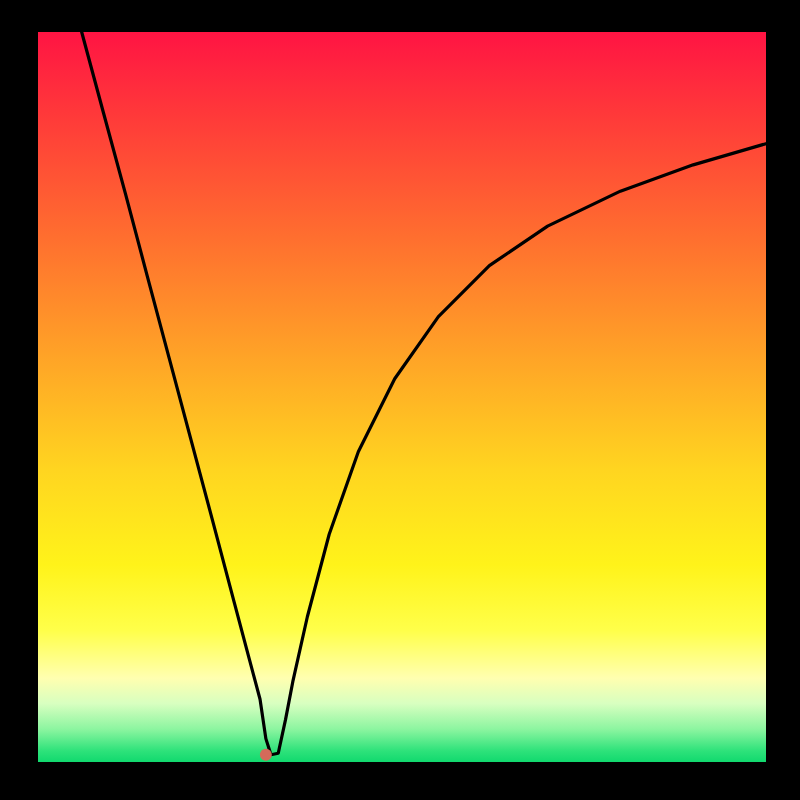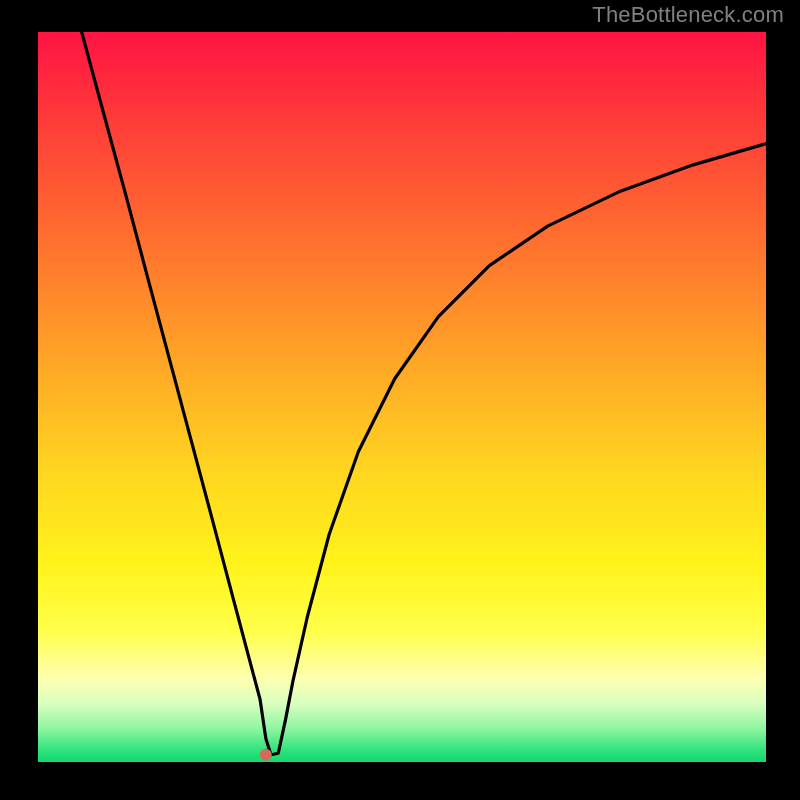--- a/index.html
+++ b/index.html
@@ -27,21 +27,20 @@
     z-index: 10;
   }
   svg {
     display: block;
   }
 </style>
 </head>
 <body>
 
 <div class="chart-wrap">
-  <div class="watermark">TheBottleneck.com</div>
   <svg id="chart-svg" width="800" height="800" viewBox="0 0 800 800">
     <defs>
       <linearGradient id="bg-grad" x1="0" y1="0" x2="0" y2="1">
           <stop offset="0.00%" stop-color="#ff1443"></stop>
           <stop offset="12.00%" stop-color="#ff3b39"></stop>
           <stop offset="28.00%" stop-color="#ff6e2f"></stop>
           <stop offset="44.00%" stop-color="#ffa227"></stop>
           <stop offset="60.00%" stop-color="#ffd520"></stop>
           <stop offset="73.00%" stop-color="#fff31a"></stop>
           <stop offset="82.00%" stop-color="#ffff4a"></stop>

